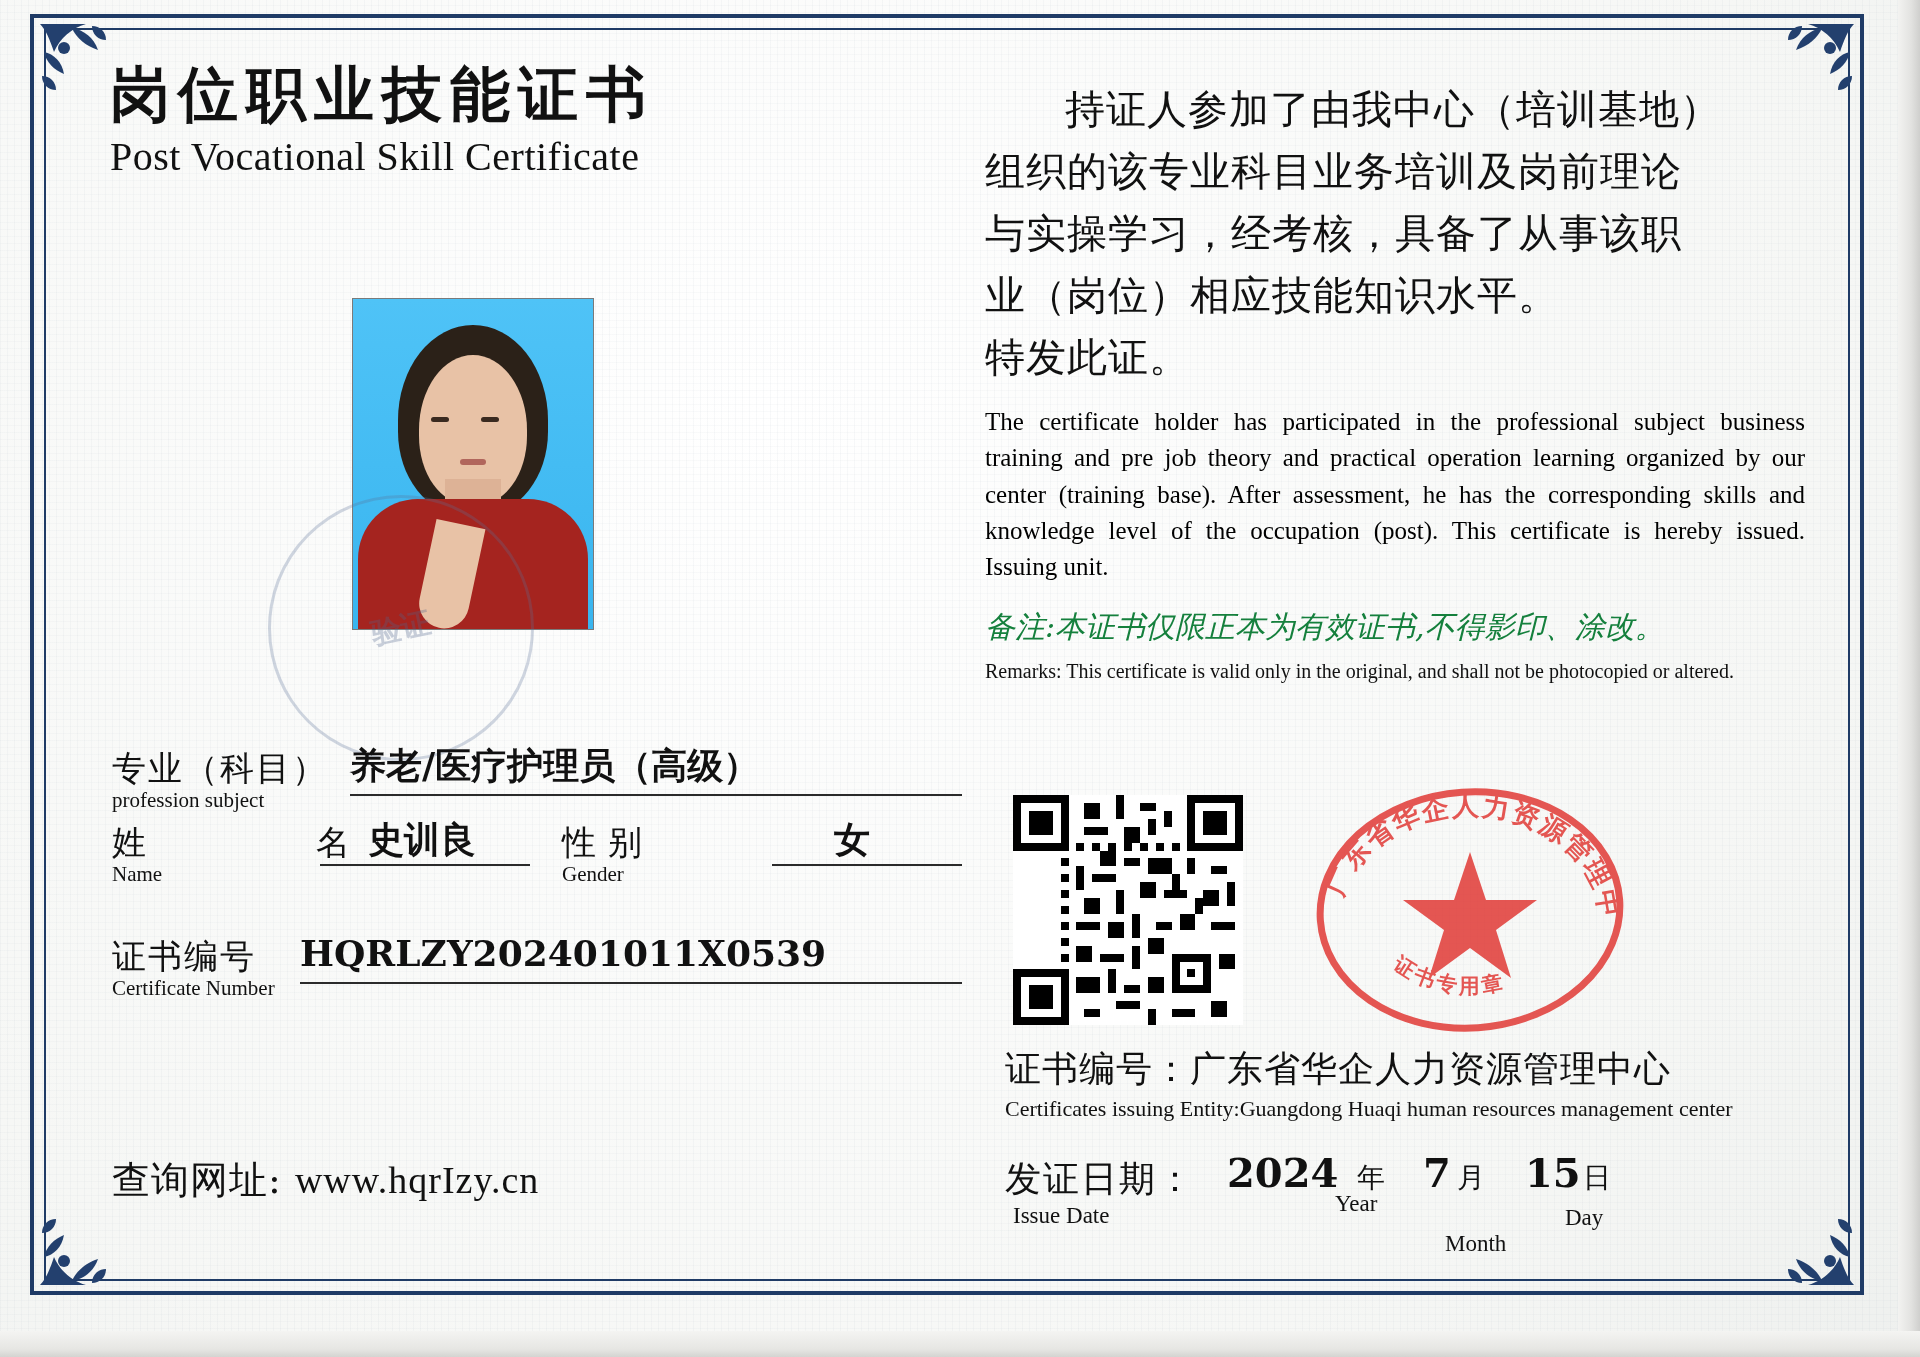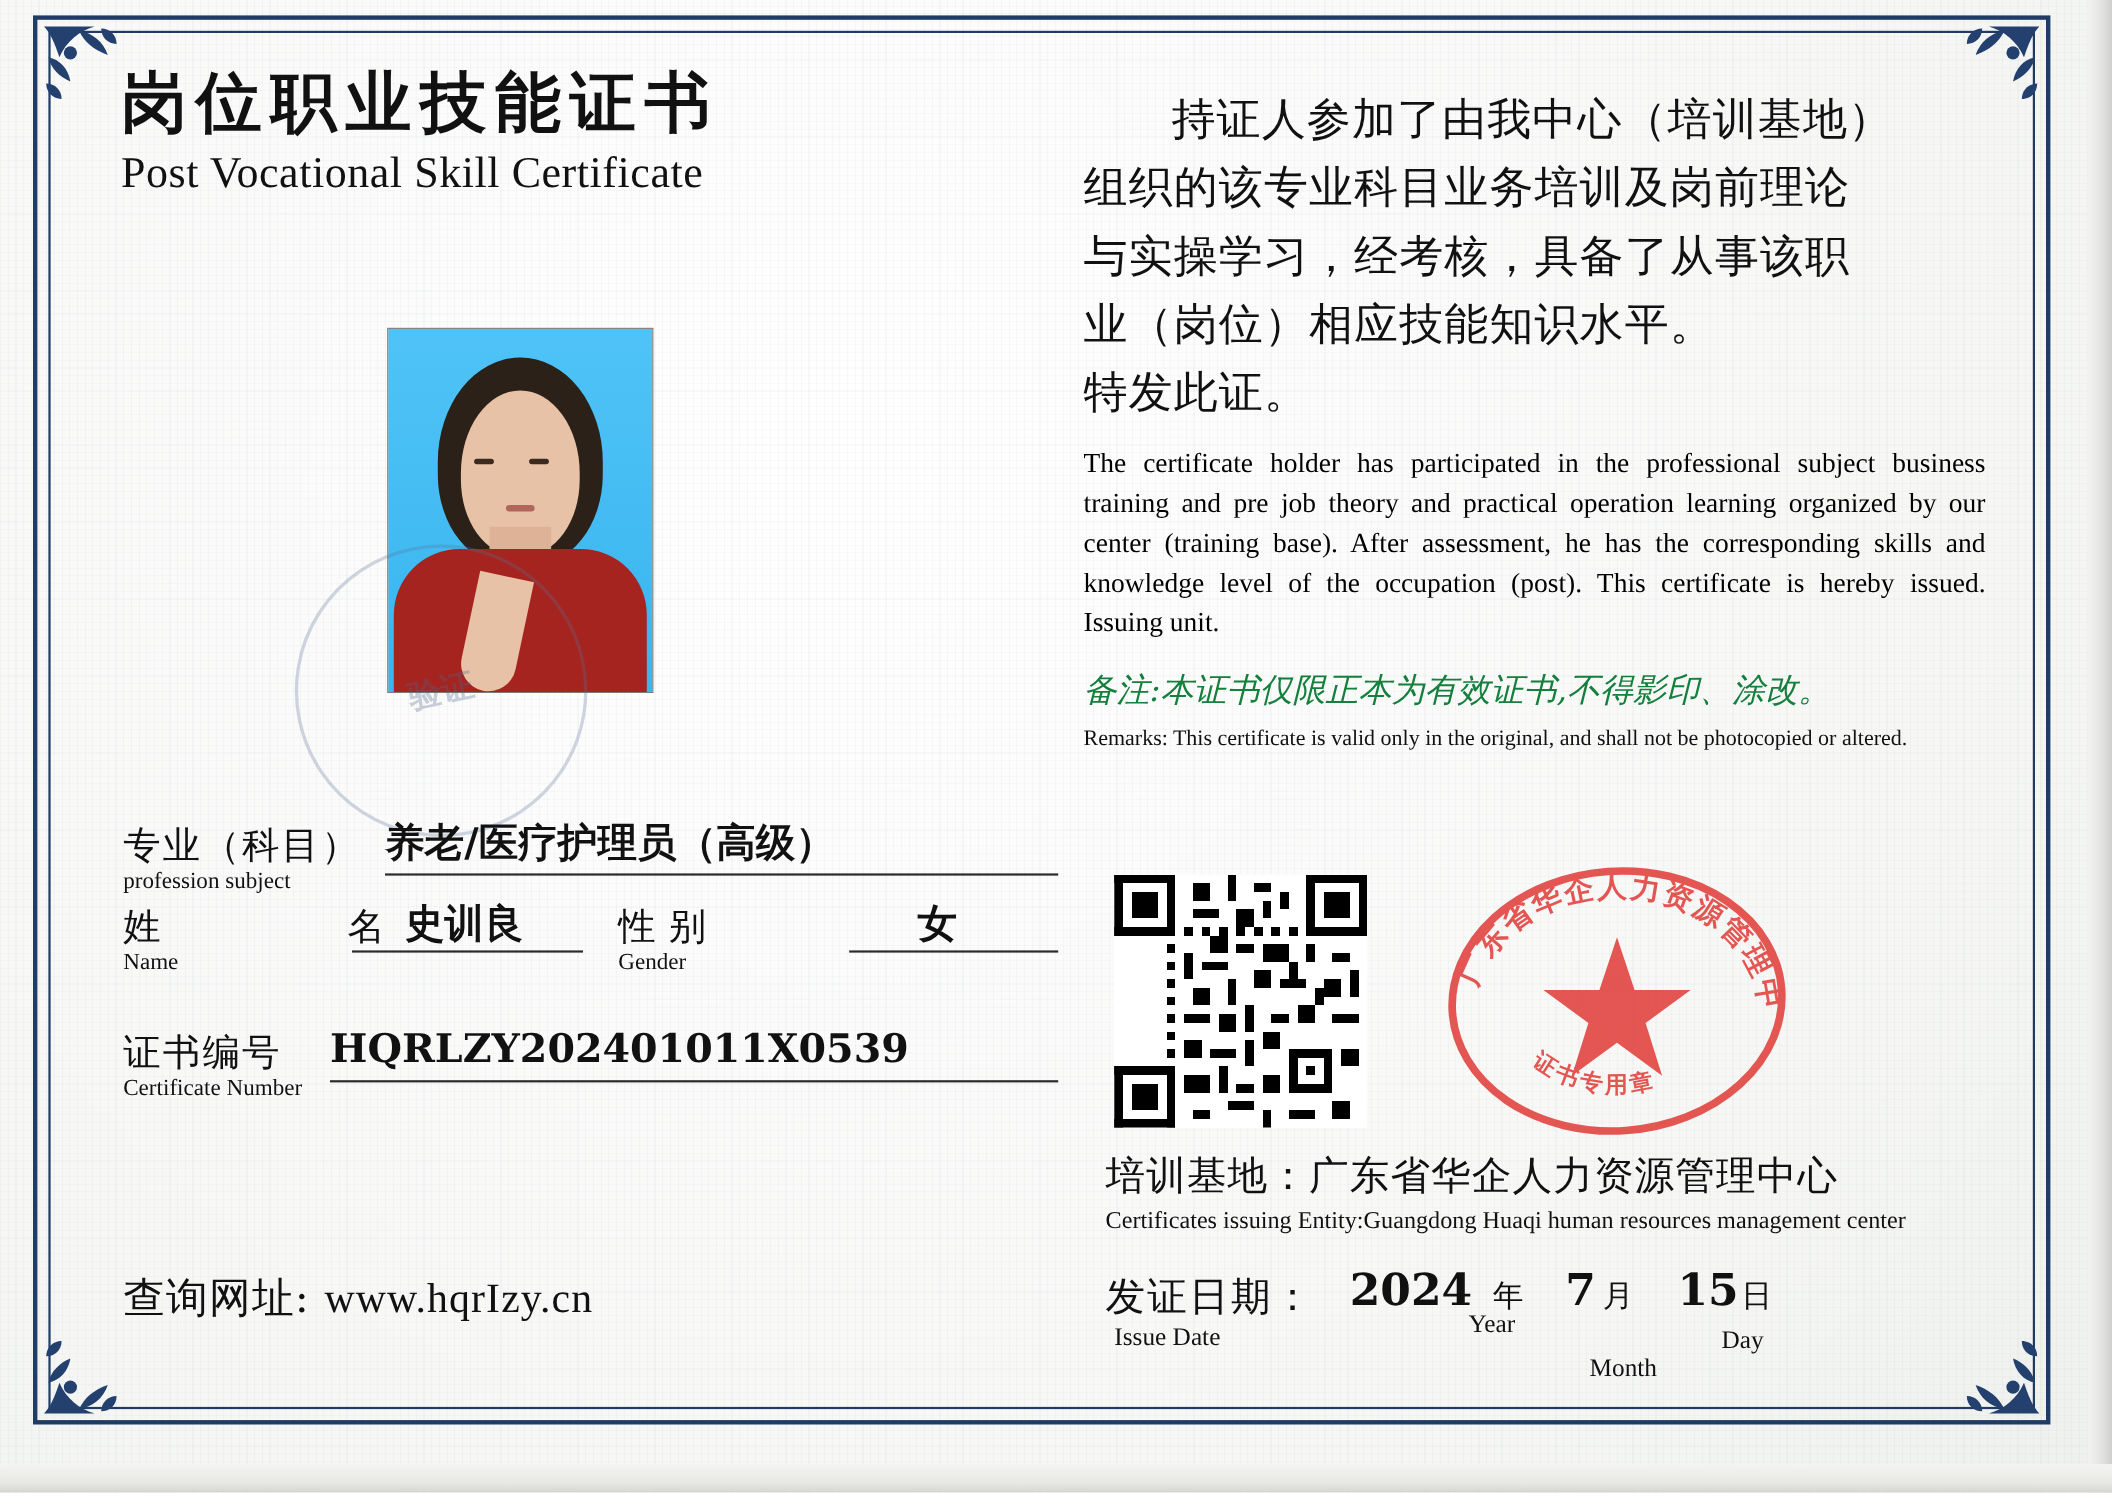--- a/index.html
+++ b/index.html
@@ -369,21 +369,21 @@
       </text>
       <text font-size="21" letter-spacing="3">
         <textPath href="#arcBot" startOffset="18%">证书专用章</textPath>
       </text>
       <polygon points="175,72 191,120 242,120 201,150 216,198 175,168 134,198 149,150 108,120 159,120" fill="#e0332f"></polygon>
     </svg>
   </div>
 
   <div class="issuer">
     <div class="cn">
-      <span>培训基地：</span><span>广东省华企人力资源管理中心</span>
+      <span>证书编号：</span><span>广东省华企人力资源管理中心</span>
     </div>
     <div class="en">Certificates issuing Entity:Guangdong Huaqi human resources management center</div>
   </div>
 
   <div class="issuedate">
     <div class="id-cn">发证日期：</div>
     <div class="id-en">Issue Date</div>
     <div class="d-year">2024</div>
     <div class="u-year">年</div>
     <div class="d-month">7</div>

